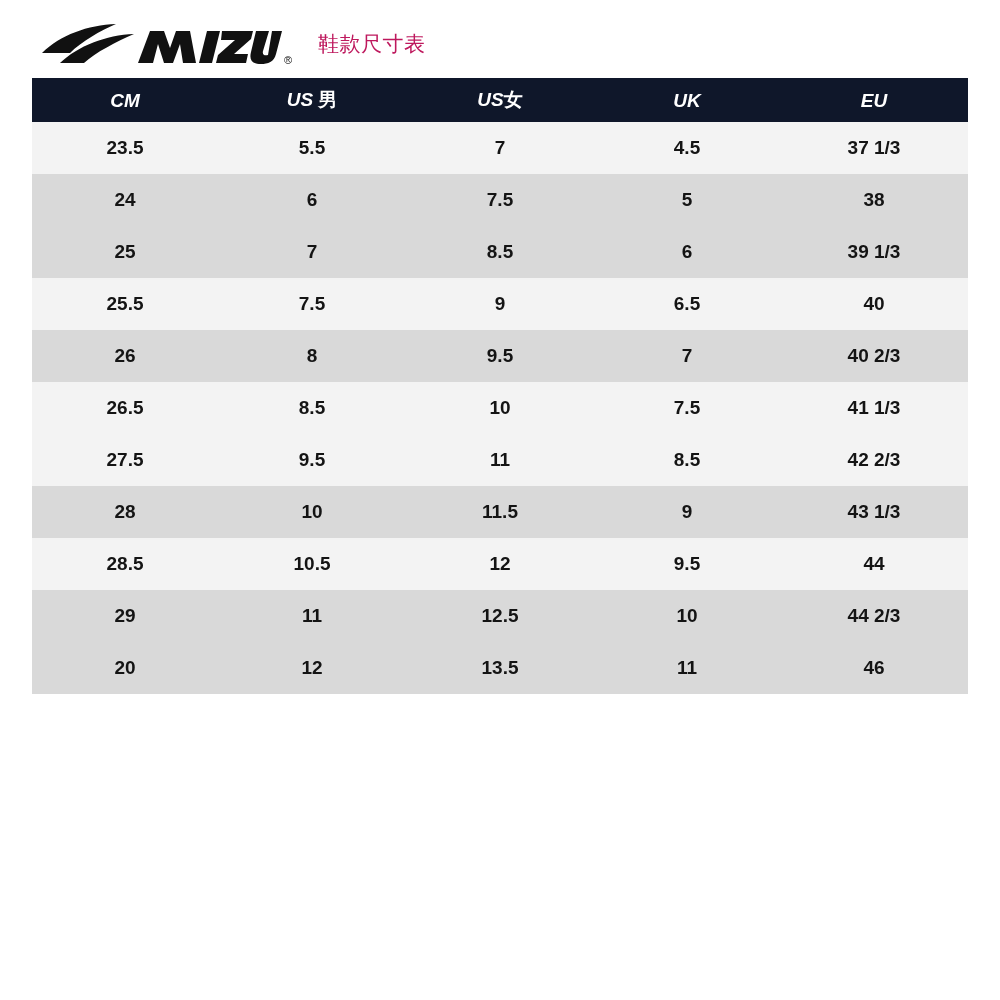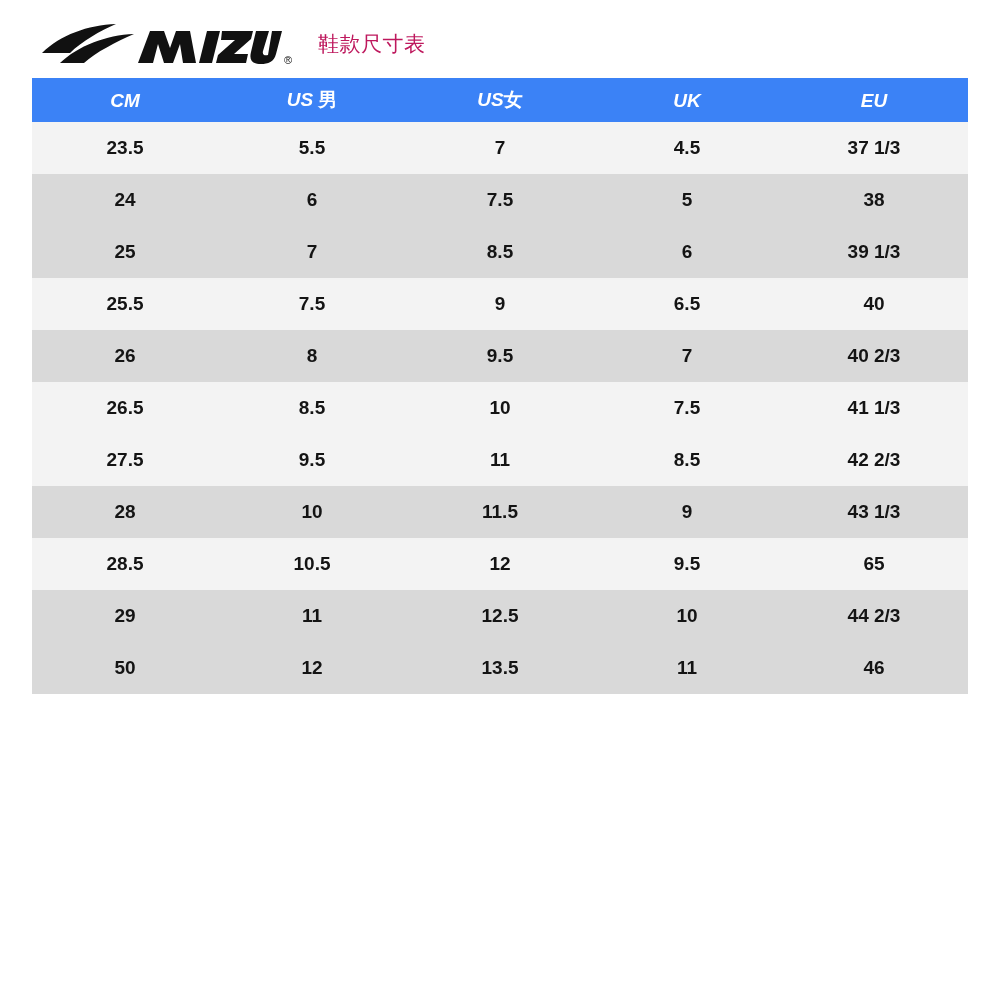--- a/index.html
+++ b/index.html
@@ -67,21 +67,21 @@
     text-align: center;
     vertical-align: middle;
     font-size: 19px;
     font-weight: bold;
     color: #141414;
     padding: 0;
     height: 52px;
     border: none;
   }
   table.size-table thead th {
-    background: #3b82f6;
+    background: #0f172a;
     color: #ffffff;
     font-style: italic;
     font-size: 19px;
     height: 44px;
     font-family: "Liberation Sans", sans-serif;
     text-align: center;
   }
   table.size-table thead th .hdr-latin {
     font-style: italic;
   }
@@ -210,31 +210,31 @@
           <td>10</td>
           <td>11.5</td>
           <td>9</td>
           <td>43 1/3</td>
         </tr>
         <tr class="row-even">
           <td>28.5</td>
           <td>10.5</td>
           <td>12</td>
           <td>9.5</td>
-          <td>65</td>
+          <td>44</td>
         </tr>
         <tr class="row-odd">
           <td>29</td>
           <td>11</td>
           <td>12.5</td>
           <td>10</td>
           <td>44 2/3</td>
         </tr>
         <tr class="row-odd">
-          <td>50</td>
+          <td>20</td>
           <td>12</td>
           <td>13.5</td>
           <td>11</td>
           <td>46</td>
         </tr>
       </tbody>
     </table>
   </div>
 
 </div>

